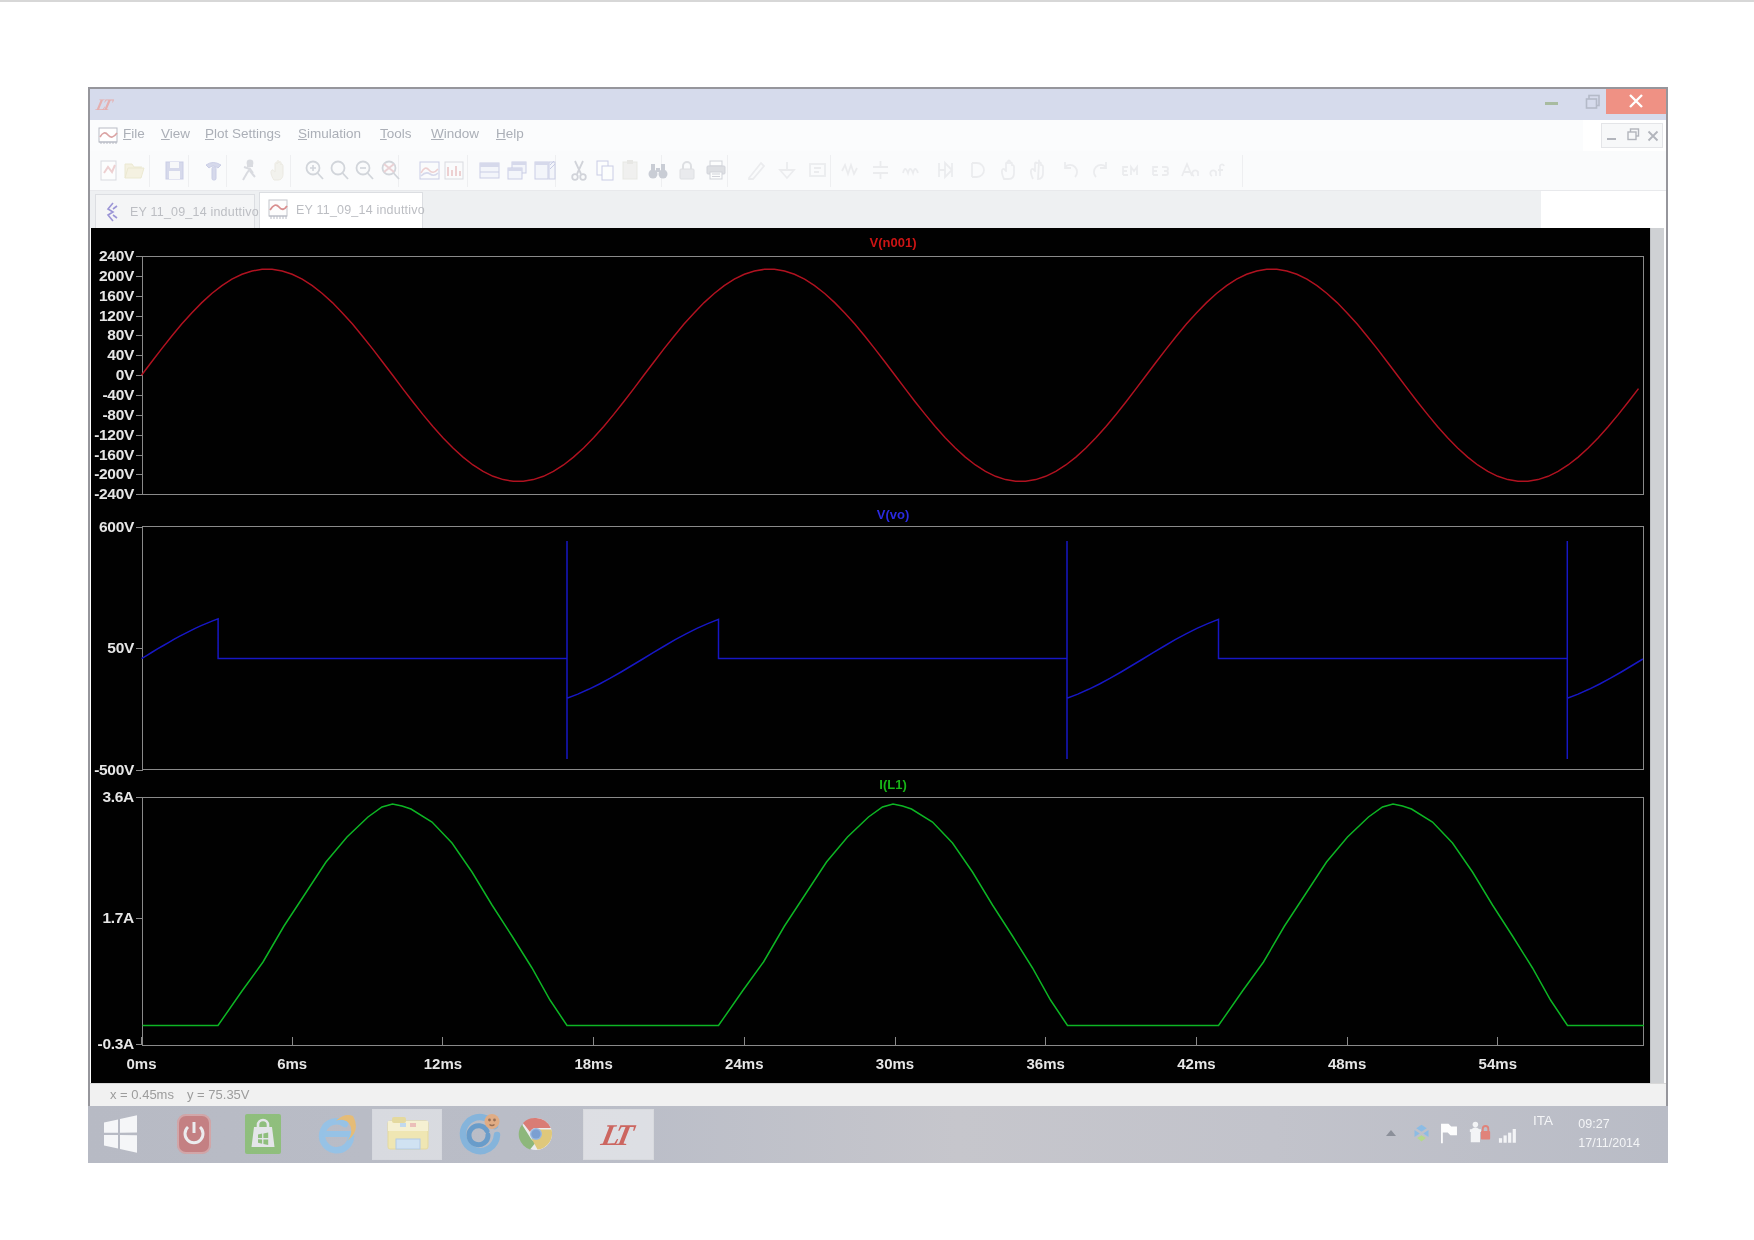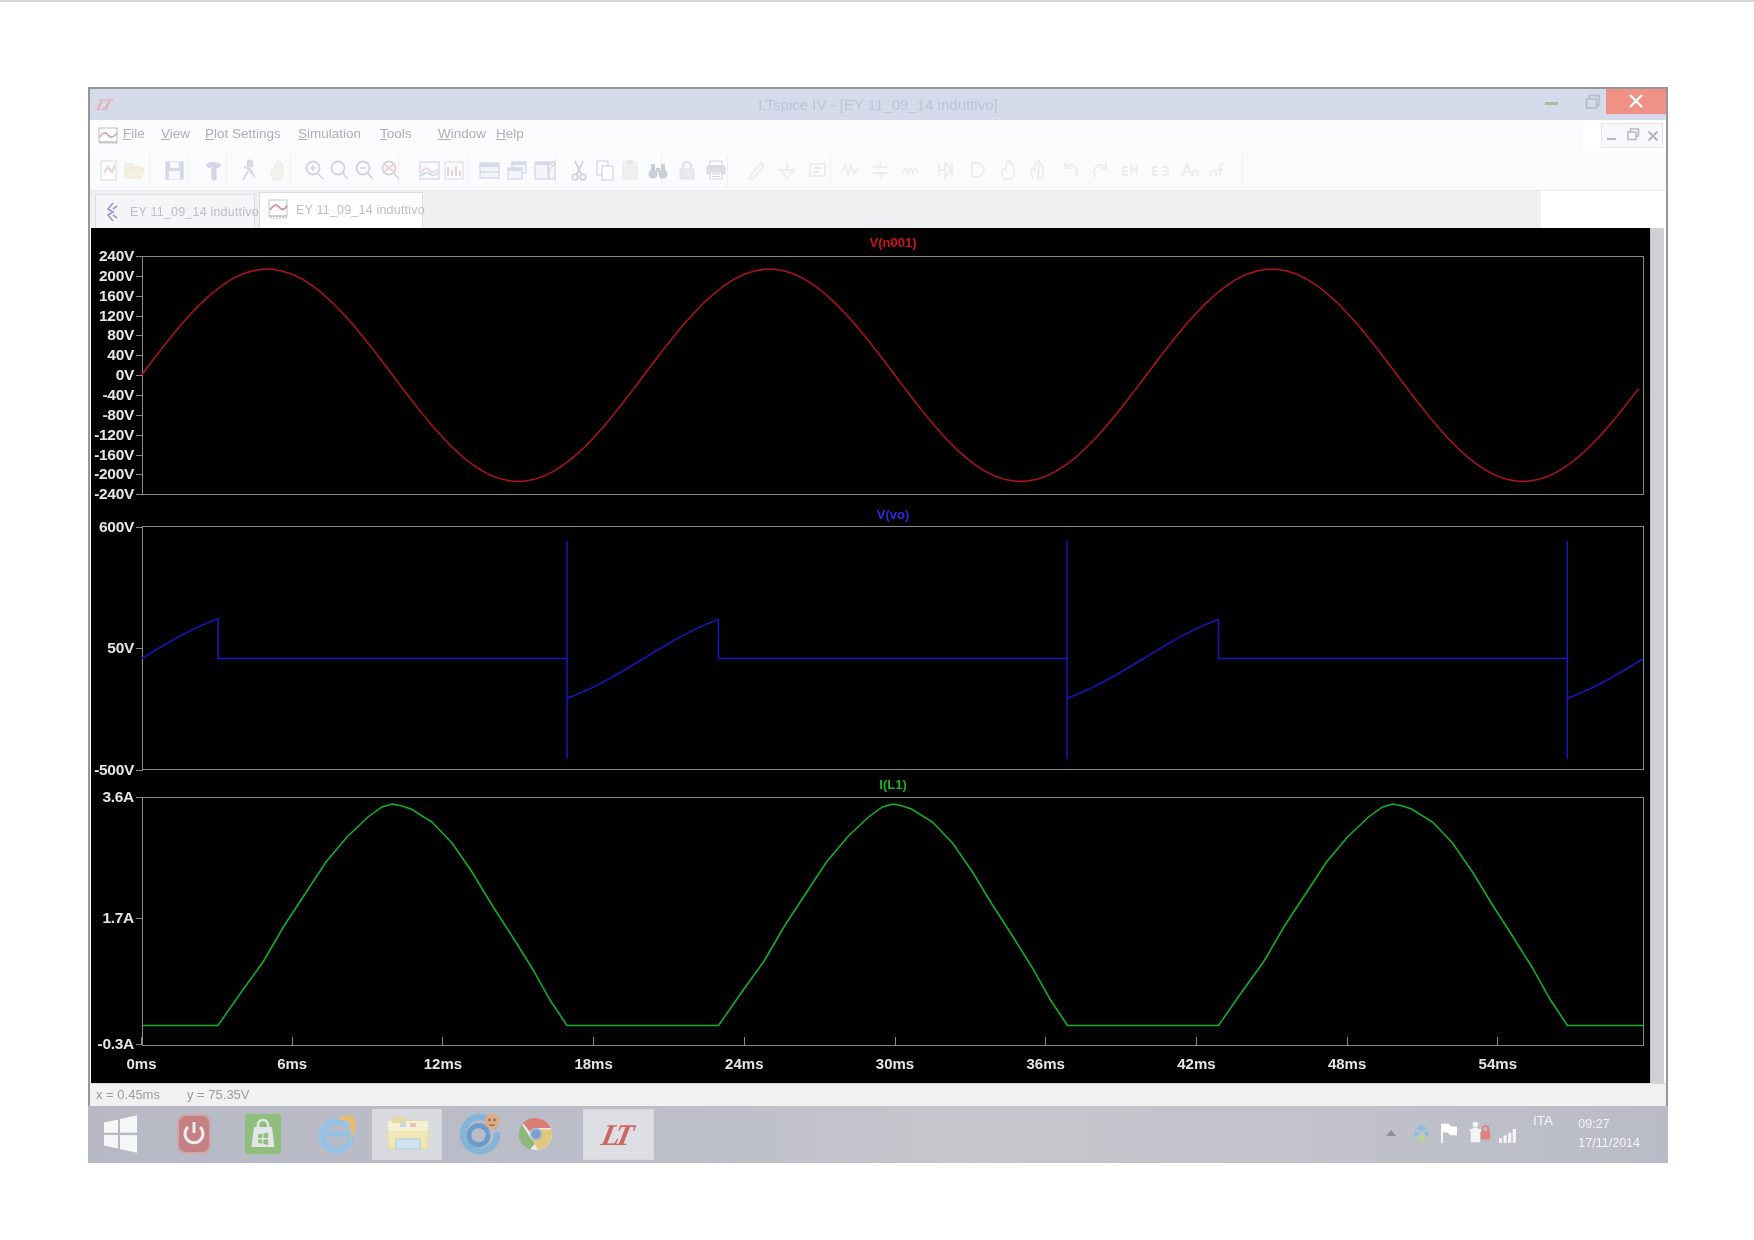--- a/index.html
+++ b/index.html
@@ -10,21 +10,20 @@
 
 <div class="abs" style="left:88px;top:87px;width:1580px;height:1019px;border:2px solid #96969c;border-bottom:none;background:#fff">
 
   <div class="abs" style="left:0;top:0;width:1576px;height:31px;background:#d6dbec">
     <svg class="abs" width="22" height="20" viewBox="0 0 22 20" style="left:4px;top:6px">
         <g transform="skewX(-14)" font-family="Liberation Serif,serif" font-style="italic" font-weight="bold" font-size="16" fill="#e5afaf">
           <text x="5" y="15">L</text>
           <text x="11" y="15">T</text>
         </g>
       </svg>
-    <div class="abs" style="left:0;top:7px;width:100%;text-align:center;font-size:15px;color:#bcc3d6">LTspice IV - [EY 11_09_14 induttivo]</div>
     <div class="abs" style="left:1455px;top:13px;width:13px;height:3px;background:#a8bba0"></div>
     <svg class="abs" width="16" height="16" style="left:1495px;top:5px" viewBox="0 0 16 16">
         <g fill="none" stroke="#b4bac8" stroke-width="1.6">
           <rect x="4" y="1.5" width="10" height="10"></rect>
           <rect x="1.5" y="5" width="10" height="9" fill="#d6dbec"></rect>
         </g>
       </svg>
     <div class="abs" style="left:1516px;top:0;width:60px;height:25px;background:#ef9184">
       <svg width="16" height="16" viewBox="0 0 16 16" style="margin:4px 0 0 22px">
           <path d="M2 2 L14 14 M14 2 L2 14" stroke="#fff" stroke-width="2.4"></path>
@@ -36,21 +35,21 @@
     <svg class="abs" width="20" height="18" style="left:8px;top:7px" viewBox="0 0 20 18">
         <rect x="1" y="1" width="18" height="14" fill="#fff" stroke="#b9bcc6"></rect>
         <path d="M2 10 Q6 3 10 8 T19 6" stroke="#dba3a3" stroke-width="1.6" fill="none"></path>
         <path d="M1 15 h18 M3 15 v2 M6 15 v2 M9 15 v2 M12 15 v2 M15 15 v2 M18 15 v2" stroke="#b9bcc6"></path>
       </svg>
     <span class="abs" style="left:33px;top:6px"><u>F</u>ile</span>
     <span class="abs" style="left:71px;top:6px"><u>V</u>iew</span>
     <span class="abs" style="left:115px;top:6px"><u>P</u>lot Settings</span>
     <span class="abs" style="left:208px;top:6px"><u>S</u>imulation</span>
     <span class="abs" style="left:290px;top:6px"><u>T</u>ools</span>
-    <span class="abs" style="left:348px;top:6px"><u>W</u>indow</span>
+    <span class="abs" style="left:341px;top:6px"><u>W</u>indow</span>
     <span class="abs" style="left:406px;top:6px"><u>H</u>elp</span>
     <div class="abs" style="left:1511px;top:3px;width:62px;height:25px;border:1px solid #e4e5e8;background:#f7f8f9">
       <div class="abs" style="left:5px;top:14px;width:9px;height:2px;background:#b2b5bc"></div>
       <svg class="abs" width="13" height="13" style="left:25px;top:4px" viewBox="0 0 13 13">
           <g fill="none" stroke="#b2b5bc" stroke-width="1.4">
             <rect x="3.5" y="1" width="8" height="7"></rect>
             <rect x="1" y="4" width="8" height="7.5" fill="#f7f8f9"></rect>
           </g>
         </svg>
       <svg class="abs" width="12" height="12" style="left:45px;top:6px" viewBox="0 0 12 12">
@@ -321,21 +320,21 @@
 <text x="802" y="290.5" class="tt" fill="#2a2ae0" text-anchor="middle">V(vo)</text>
 <text x="802" y="560.5" class="tt" fill="#17b317" text-anchor="middle">I(L1)</text>
 <path d="M50.5,147.3 L60.5,134.0 L70.6,120.9 L80.6,108.2 L90.7,96.1 L100.7,84.9 L110.8,74.6 L120.8,65.5 L130.9,57.6 L140.9,51.2 L151.0,46.3 L161.0,43.0 L171.1,41.3 L181.1,41.3 L191.2,43.0 L201.2,46.3 L211.2,51.2 L221.3,57.6 L231.3,65.5 L241.4,74.6 L251.4,84.9 L261.5,96.1 L271.5,108.2 L281.6,120.9 L291.6,134.0 L301.7,147.3 L311.7,160.6 L321.8,173.7 L331.8,186.4 L341.9,198.5 L351.9,209.7 L362.0,220.0 L372.0,229.1 L382.0,237.0 L392.1,243.4 L402.1,248.3 L412.2,251.6 L422.2,253.3 L432.3,253.3 L442.3,251.6 L452.4,248.3 L462.4,243.4 L472.5,237.0 L482.5,229.1 L492.6,220.0 L502.6,209.7 L512.7,198.5 L522.7,186.4 L532.7,173.7 L542.8,160.6 L552.8,147.3 L562.9,134.0 L572.9,120.9 L583.0,108.2 L593.0,96.1 L603.1,84.9 L613.1,74.6 L623.2,65.5 L633.2,57.6 L643.3,51.2 L653.3,46.3 L663.4,43.0 L673.4,41.3 L683.4,41.3 L693.5,43.0 L703.5,46.3 L713.6,51.2 L723.6,57.6 L733.7,65.5 L743.7,74.6 L753.8,84.9 L763.8,96.1 L773.9,108.2 L783.9,120.9 L794.0,134.0 L804.0,147.3 L814.1,160.6 L824.1,173.7 L834.2,186.4 L844.2,198.5 L854.2,209.7 L864.3,220.0 L874.3,229.1 L884.4,237.0 L894.4,243.4 L904.5,248.3 L914.5,251.6 L924.6,253.3 L934.6,253.3 L944.7,251.6 L954.7,248.3 L964.8,243.4 L974.8,237.0 L984.9,229.1 L994.9,220.0 L1004.9,209.7 L1015.0,198.5 L1025.0,186.4 L1035.1,173.7 L1045.1,160.6 L1055.2,147.3 L1065.2,134.0 L1075.3,120.9 L1085.3,108.2 L1095.4,96.1 L1105.4,84.9 L1115.5,74.6 L1125.5,65.5 L1135.6,57.6 L1145.6,51.2 L1155.6,46.3 L1165.7,43.0 L1175.7,41.3 L1185.8,41.3 L1195.8,43.0 L1205.9,46.3 L1215.9,51.2 L1226.0,57.6 L1236.0,65.5 L1246.1,74.6 L1256.1,84.9 L1266.2,96.1 L1276.2,108.2 L1286.3,120.9 L1296.3,134.0 L1306.3,147.3 L1316.4,160.6 L1326.4,173.7 L1336.5,186.4 L1346.5,198.5 L1356.6,209.7 L1366.6,220.0 L1376.7,229.1 L1386.7,237.0 L1396.8,243.4 L1406.8,248.3 L1416.9,251.6 L1426.9,253.3 L1437.0,253.3 L1447.0,251.6 L1457.1,248.3 L1467.1,243.4 L1477.1,237.0 L1487.2,229.1 L1497.2,220.0 L1507.3,209.7 L1517.3,198.5 L1527.4,186.4 L1537.4,173.7 L1547.5,160.6" stroke="#b01220" stroke-width="1.5" fill="none"></path>
 <path d="M50.5,430.6 L56.0,427.3 L61.4,424.0 L66.9,420.7 L72.4,417.5 L77.9,414.3 L83.3,411.2 L88.8,408.2 L94.3,405.4 L99.7,402.6 L105.2,399.9 L110.7,397.4 L116.2,395.1 L121.6,392.9 L127.1,390.9 L127.1,430.6 L476.0,430.6 M476.0,313 L476.0,531 M476.0,470.3 L486.8,466.1 L497.6,461.3 L508.5,456.0 L519.3,450.2 L530.1,444.0 L540.9,437.5 L551.8,431.0 L562.6,424.4 L573.4,418.0 L584.2,411.7 L595.0,405.9 L605.9,400.4 L616.7,395.6 L627.5,391.4 L627.5,430.6 L976.0,430.6 M976.0,313 L976.0,531 M976.0,470.3 L986.8,466.1 L997.6,461.3 L1008.5,456.0 L1019.3,450.2 L1030.1,444.0 L1040.9,437.5 L1051.8,431.0 L1062.6,424.4 L1073.4,418.0 L1084.2,411.7 L1095.0,405.9 L1105.9,400.4 L1116.7,395.6 L1127.5,391.4 L1127.5,430.6 L1476.3,430.6 M1476.3,313 L1476.3,531 M1476.3,470.3 L1487.1,466.1 L1497.9,461.3 L1508.7,456.0 L1519.5,450.2 L1530.3,444.0 L1541.1,437.5 L1551.9,431.0" stroke="#1717c4" stroke-width="1.5" fill="none"></path>
 <path d="M51.5,797.5 L127.0,797.5 L127.0,797.5 L151.0,763.0 L172.0,734.0 L193.0,698.0 L214.0,666.0 L235.0,634.0 L256.0,609.0 L277.0,589.0 L291.0,579.0 L301.5,576.0 L311.0,578.0 L320.0,581.0 L341.0,594.0 L361.0,615.0 L381.0,644.0 L401.0,677.0 L421.0,708.0 L441.0,740.0 L459.0,772.0 L471.0,790.0 L476.0,797.5 L627.5,797.5 L651.5,763.0 L672.5,734.0 L693.5,698.0 L714.5,666.0 L735.5,634.0 L756.5,609.0 L777.5,589.0 L791.5,579.0 L802.0,576.0 L811.5,578.0 L820.5,581.0 L841.5,594.0 L861.5,615.0 L881.5,644.0 L901.5,677.0 L921.5,708.0 L941.5,740.0 L959.5,772.0 L971.5,790.0 L976.5,797.5 L1127.5,797.5 L1151.5,763.0 L1172.5,734.0 L1193.5,698.0 L1214.5,666.0 L1235.5,634.0 L1256.5,609.0 L1277.5,589.0 L1291.5,579.0 L1302.0,576.0 L1311.5,578.0 L1320.5,581.0 L1341.5,594.0 L1361.5,615.0 L1381.5,644.0 L1401.5,677.0 L1421.5,708.0 L1441.5,740.0 L1459.5,772.0 L1471.5,790.0 L1476.5,797.5 L1553,797.5" stroke="#0db524" stroke-width="1.5" fill="none"></path>
 </svg>
   </div>
   <div class="abs" style="left:1560px;top:139px;width:14px;height:855px;background:#cfd1d4;border-left:1px solid #bfc1c4"></div>
 
   <div class="abs" style="left:0;top:994px;width:1576px;height:23px;background:#f1f1f1;border-top:1px solid #d8d8d8;font-size:13px;color:#9c9c9c">
-    <span class="abs" style="left:6px;top:3px">x = 0.45ms</span>
+    <span class="abs" style="left:20px;top:3px">x = 0.45ms</span>
     <span class="abs" style="left:97px;top:3px">y = 75.35V</span>
   </div>
 </div>
 
 <div class="abs" style="left:88px;top:1106px;width:1580px;height:57px;background:linear-gradient(90deg,#b7bac4 0%,#bbbec8 35%,#c6c6cc 55%,#c2c3cb 75%,#b9bcc6 100%)">
 <div style="position:absolute;left:16px;top:9px;width:33px;height:38px">
 <svg width="33" height="38" viewBox="0 0 33 38">
         <g fill="#f5f6f8">
           <path d="M0 7.5 L14 4.4 V17.7 L0 17.8 Z"></path>
           <path d="M16 4 L33 0.2 V17.6 L16 17.7 Z"></path>

